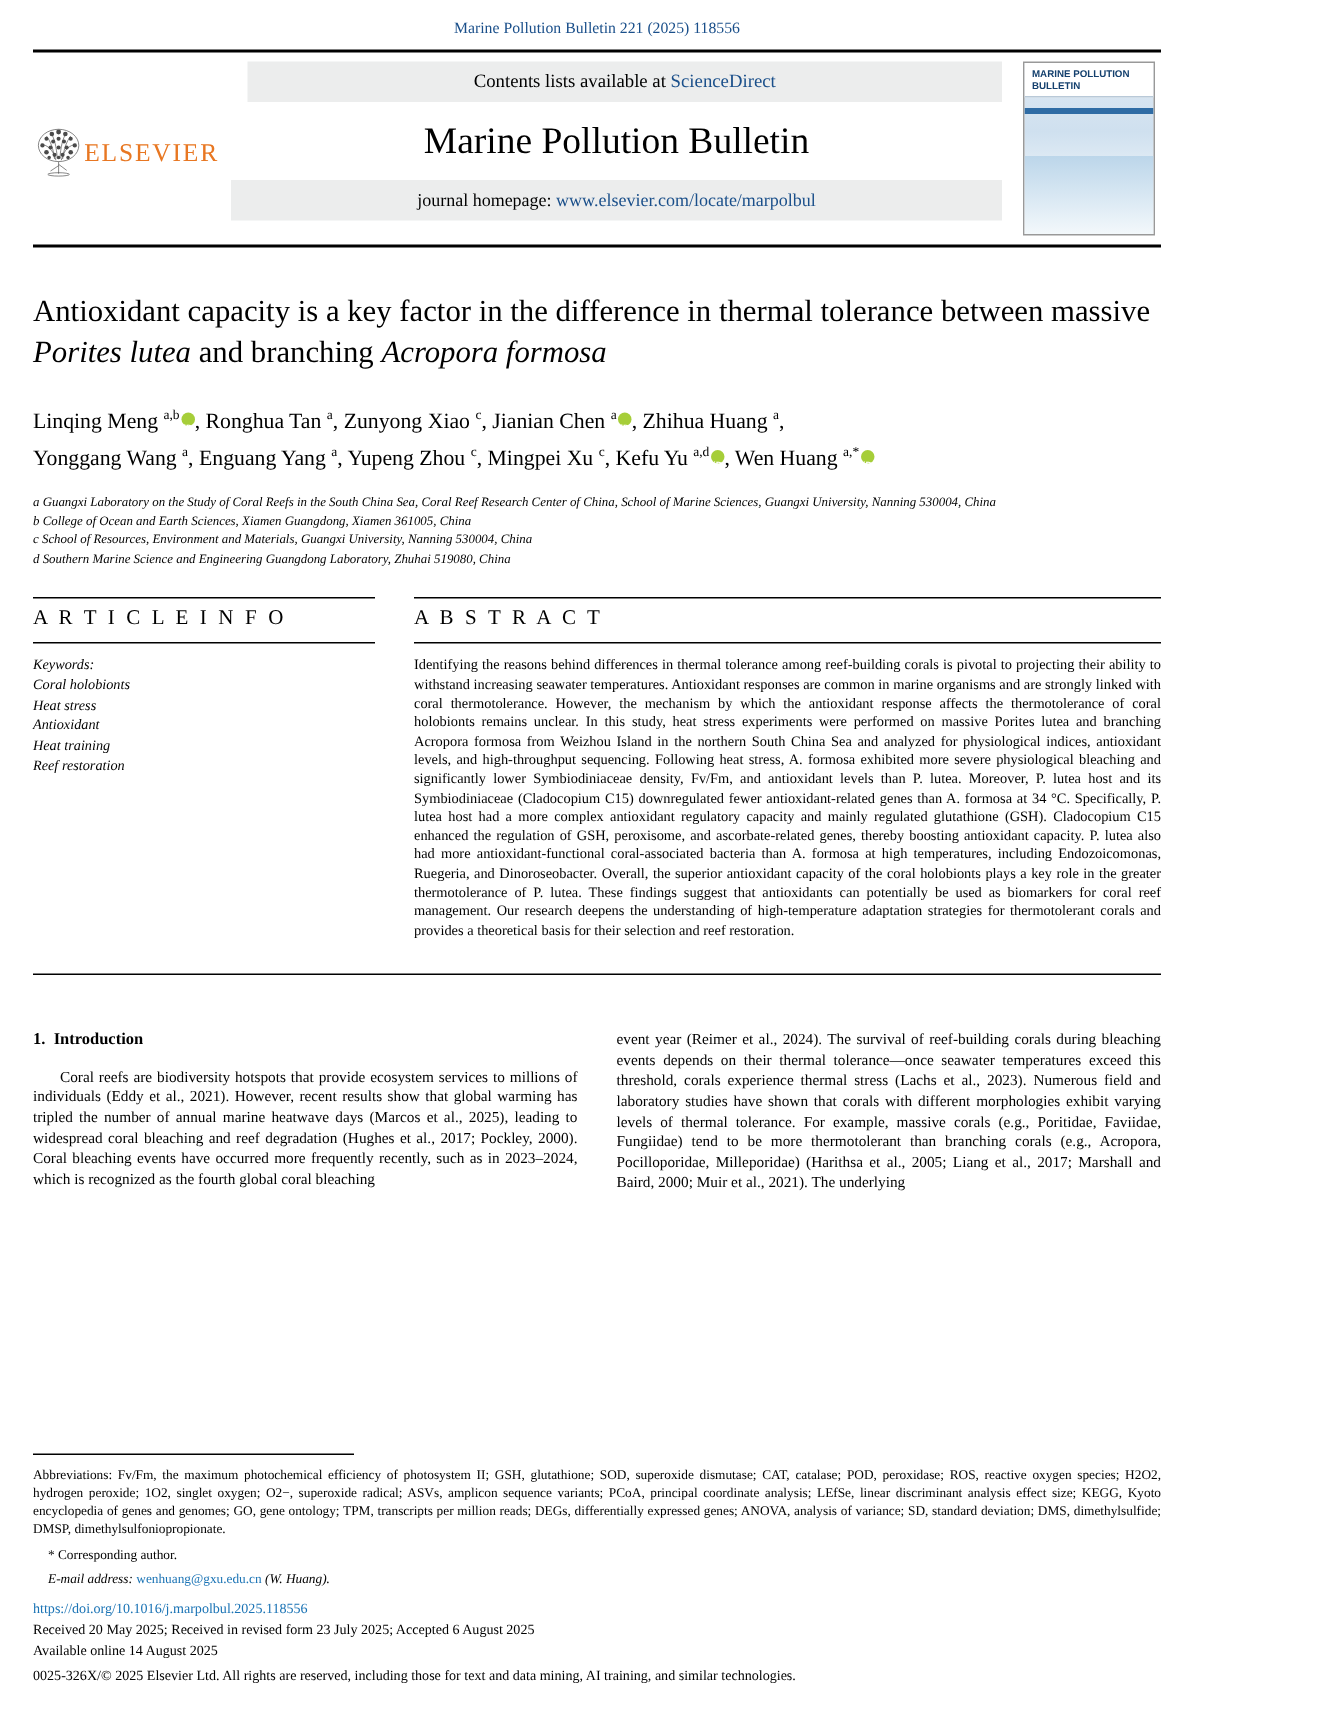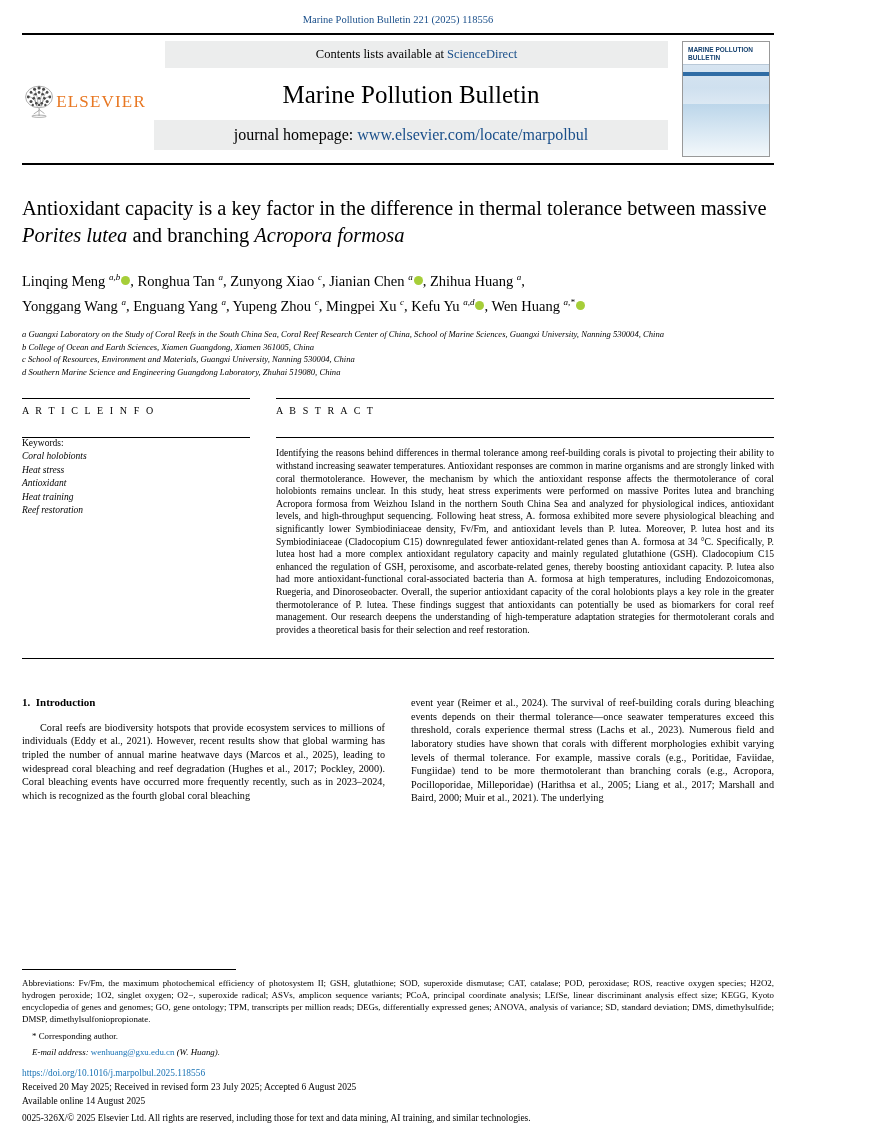--- a/index.html
+++ b/index.html
@@ -73,21 +73,21 @@
   .contents-bar a { color:#1a4f8a; text-decoration:none; }
   .journal-title {
     text-align: center;
     font-size: 25px;
     padding: 13px 0 11px 0;
     font-family: "Liberation Serif", serif;
   }
   .homepage-bar {
     background: #eceded;
     text-align: center;
-    font-size: 16px;
+    font-size: 12px;
     padding: 6px 0 6px 0;
   }
   .homepage-bar a { color:#1a4f8a; text-decoration:none; }
   .homepage-label { color:#000; }
   .cover-thumb {
     flex: 0 0 88px;
     width: 88px;
     margin: 6px 4px 6px 6px;
     border: 1px solid #999;
     background: linear-gradient(#dfe9f3 0%, #cfe0ef 40%, #eaf2f8 70%, #ffffff 100%);
@@ -155,31 +155,32 @@
     gap: 26px;
   }
   .col-info {
     flex: 0 0 228px;
     width: 228px;
   }
   .col-abstract {
     flex: 1 1 auto;
   }
   .sec-head {
-    font-size: 10px;
+    font-size: 14px;
     letter-spacing: 2.1px;
     font-family: "Liberation Serif", serif;
-    padding-bottom: 21px;
+    padding-bottom: 7px;
     border-bottom: 1px solid #000;
     border-top: 1px solid #000;
     padding-top: 6px;
   }
   .kw-label {
-    margin-top: 0;
+    margin-top: 10px;
     font-size: 9.5px;
+    font-style: italic;
   }
   .kw-list {
     font-size: 9.5px;
     line-height: 13.5px;
     margin-top: 2px;
     font-style: italic;
   }
   .abstract-text {
     font-size: 9.6px;
     line-height: 12.6px;
@@ -218,21 +219,21 @@
     width: 214px;
     margin-bottom: 7px;
   }
   .fn-abbrev { text-align: justify; }
   .fn-corr { margin-top: 5px; padding-left: 10px; }
   .fn-email { margin-top: 3px; padding-left: 10px; font-style: italic; }
   .fn-email a { color: #1a73b5; text-decoration: none; font-style: normal; }
   .doi { margin-top: 9px; color: #1a73b5; font-size: 9.4px; }
   .dates { margin-top: 2px; font-size: 9.4px; line-height: 12.4px; }
   .copyright { margin-top: 4px; font-size: 9.4px; }
-  sup { vertical-align: super; line-height: 0; font-style: italic; }
+  sup { vertical-align: super; line-height: 0; }
 </style>
 </head>
 <body>
 
 <div class="page">
 
   <div class="journal-ref">Marine Pollution Bulletin 221 (2025) 118556</div>
 
   <div class="masthead">
 

